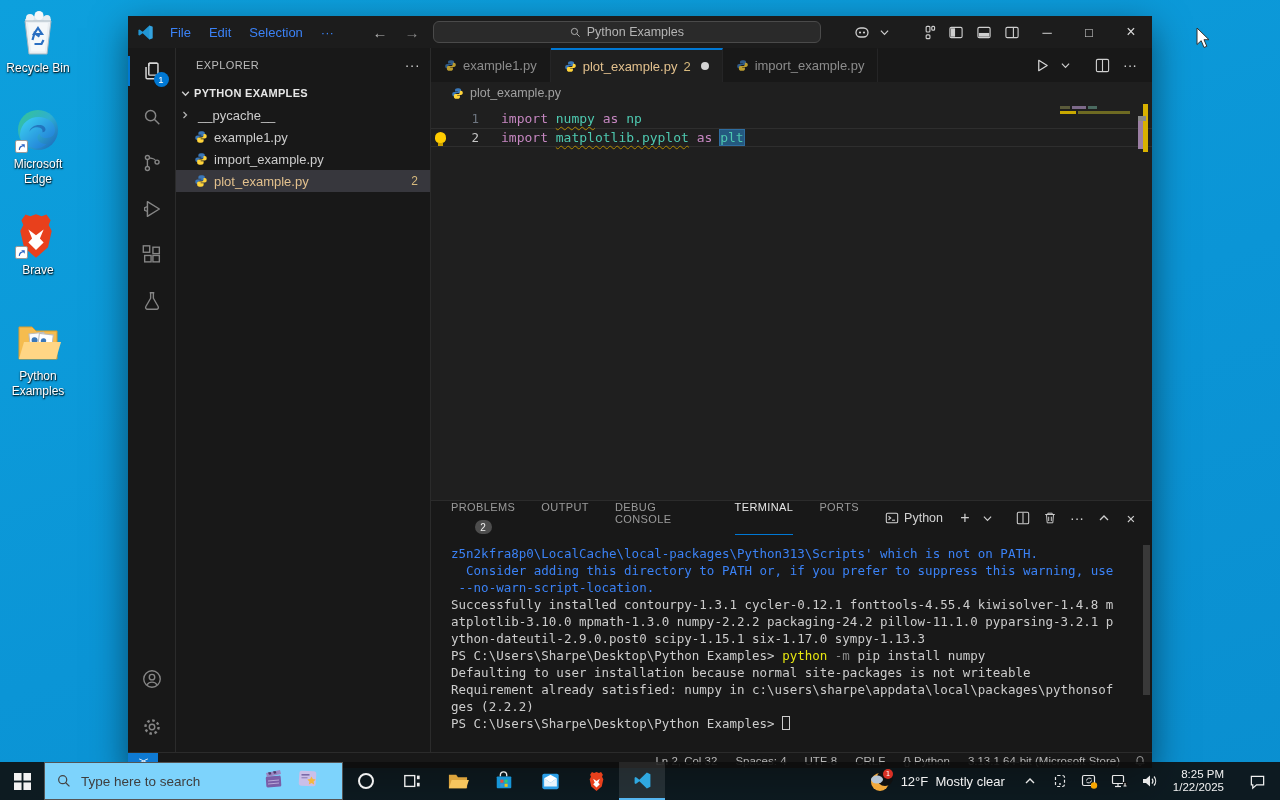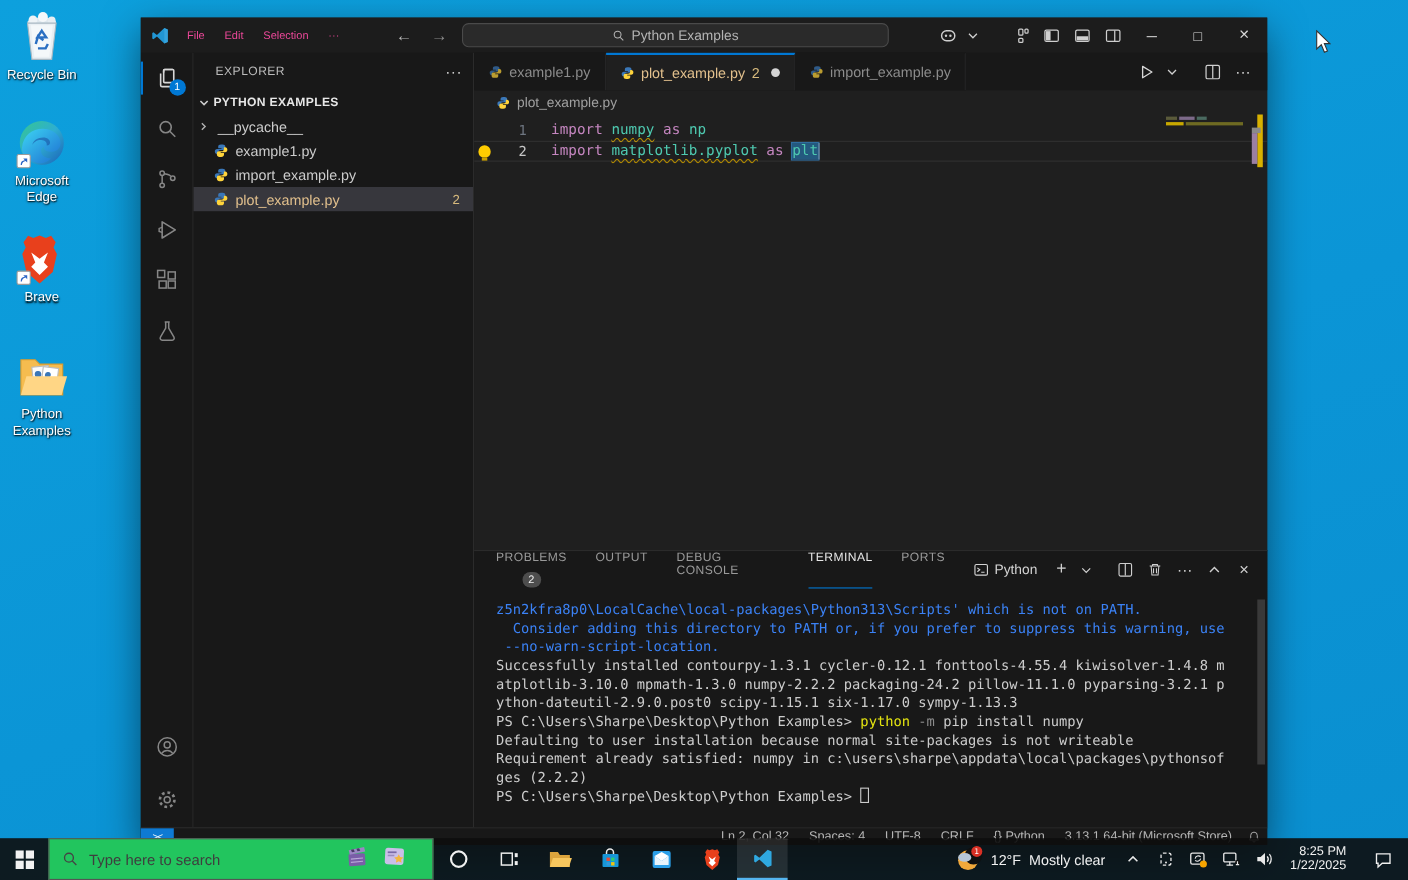--- a/index.html
+++ b/index.html
@@ -13,21 +13,21 @@
   .desk-icon .dlabel { color:#fff; font-size:12px; text-align:center; line-height:1.25; text-shadow:0 1px 2px rgba(0,0,0,.85), 1px 1px 1px rgba(0,0,0,.6); }
   .shortcut-overlay { position:absolute; left:1px; bottom:1px; width:13px; height:13px; background:#fff; border:1px solid #9a9a9a; border-radius:2px; display:flex; align-items:center; justify-content:center; }
 
   
   #vscode { position:absolute; left:128px; top:16px; width:1024px; height:752px; background:#1f1f1f; display:flex; flex-direction:column; box-shadow:0 12px 34px rgba(0,0,0,.5); font-size:13px; color:#cccccc; }
 
   
   #titlebar { height:32px; background:#1c1c1c; display:flex; align-items:center; flex:0 0 32px; }
   #titlebar .logo { width:34px; display:flex; justify-content:center; }
   .menubar { display:flex; gap:2px; }
-  .menu-item { padding:3px 8px; border-radius:5px; color:#ec4899; font-size:10px; }
+  .menu-item { padding:3px 8px; border-radius:5px; color:#3b82f6; font-size:13px; }
   #tb-center { flex:1; display:flex; align-items:center; justify-content:center; gap:10px; }
   .nav-arrow { color:#b6b6b6; font-size:15px; width:22px; text-align:center; }
   #cmd-center { width:388px; height:22px; background:#2a2a2a; border:1px solid #4a4a4a; border-radius:6px; display:flex; align-items:center; justify-content:center; gap:6px; color:#b4b4b4; font-size:12.5px; }
   #tb-right { display:flex; align-items:center; }
   .tb-icon { width:28px; height:26px; display:flex; align-items:center; justify-content:center; color:#cfcfcf; }
   .win-ctl { width:42px; height:32px; display:flex; align-items:center; justify-content:center; color:#d8d8d8; font-size:13px; }
 
   
   #main { flex:1; display:flex; min-height:0; }
   #activitybar { width:48px; background:#181818; border-right:1px solid #2b2b2b; display:flex; flex-direction:column; align-items:center; flex:0 0 48px; }
@@ -102,21 +102,21 @@
   #panel-scrollbar { position:absolute; right:2px; top:44px; width:7px; height:150px; background:rgba(121,121,121,.35); }
 
   
   #statusbar { height:16px; background:#181818; border-top:1px solid #2b2b2b; display:flex; align-items:center; font-size:11.5px; color:#b5b5b5; flex:0 0 16px; }
   #remote-btn { width:30px; height:16px; background:#0e7ad3; color:#fff; display:flex; align-items:center; justify-content:center; font-size:9px; letter-spacing:-1px; }
   #status-items { margin-left:auto; display:flex; gap:18px; padding-right:8px; align-items:center; }
 
   
   #taskbar { position:absolute; left:0; bottom:0; width:1280px; height:38px; background:rgba(13,13,13,.90); display:flex; align-items:stretch; z-index:50; }
   .tb-btn { width:44px; display:flex; align-items:center; justify-content:center; }
-  #tb-search { width:350px; background:#22c55e; border:1px solid #555; display:flex; align-items:center; gap:10px; padding:0 22px 0 12px; }
+  #tb-search { width:299px; background:#7dd3fc; border:1px solid #555; display:flex; align-items:center; gap:10px; padding:0 22px 0 12px; }
   #tb-search .ph { color:#3e3e3e; font-size:13.5px; flex:1; }
   .app-btn { width:46px; display:flex; align-items:center; justify-content:center; position:relative; }
   .app-btn.active-app { background:rgba(255,255,255,.10); border-bottom:2px solid #55b6f0; }
   #tray { margin-left:auto; display:flex; align-items:center; gap:4px; padding-right:4px; }
   #weather { display:flex; align-items:center; gap:7px; padding:0 8px; }
   #weather .wtxt { color:#f1f1f1; font-size:13px; white-space:nowrap; }
   .tray-icon { width:26px; display:flex; align-items:center; justify-content:center; color:#e8e8e8; position:relative; }
   #clock { text-align:right; color:#f1f1f1; font-size:11.5px; line-height:13px; padding:0 10px 0 6px; white-space:nowrap; }
   #action-center { width:38px; display:flex; align-items:center; justify-content:center; }
 

